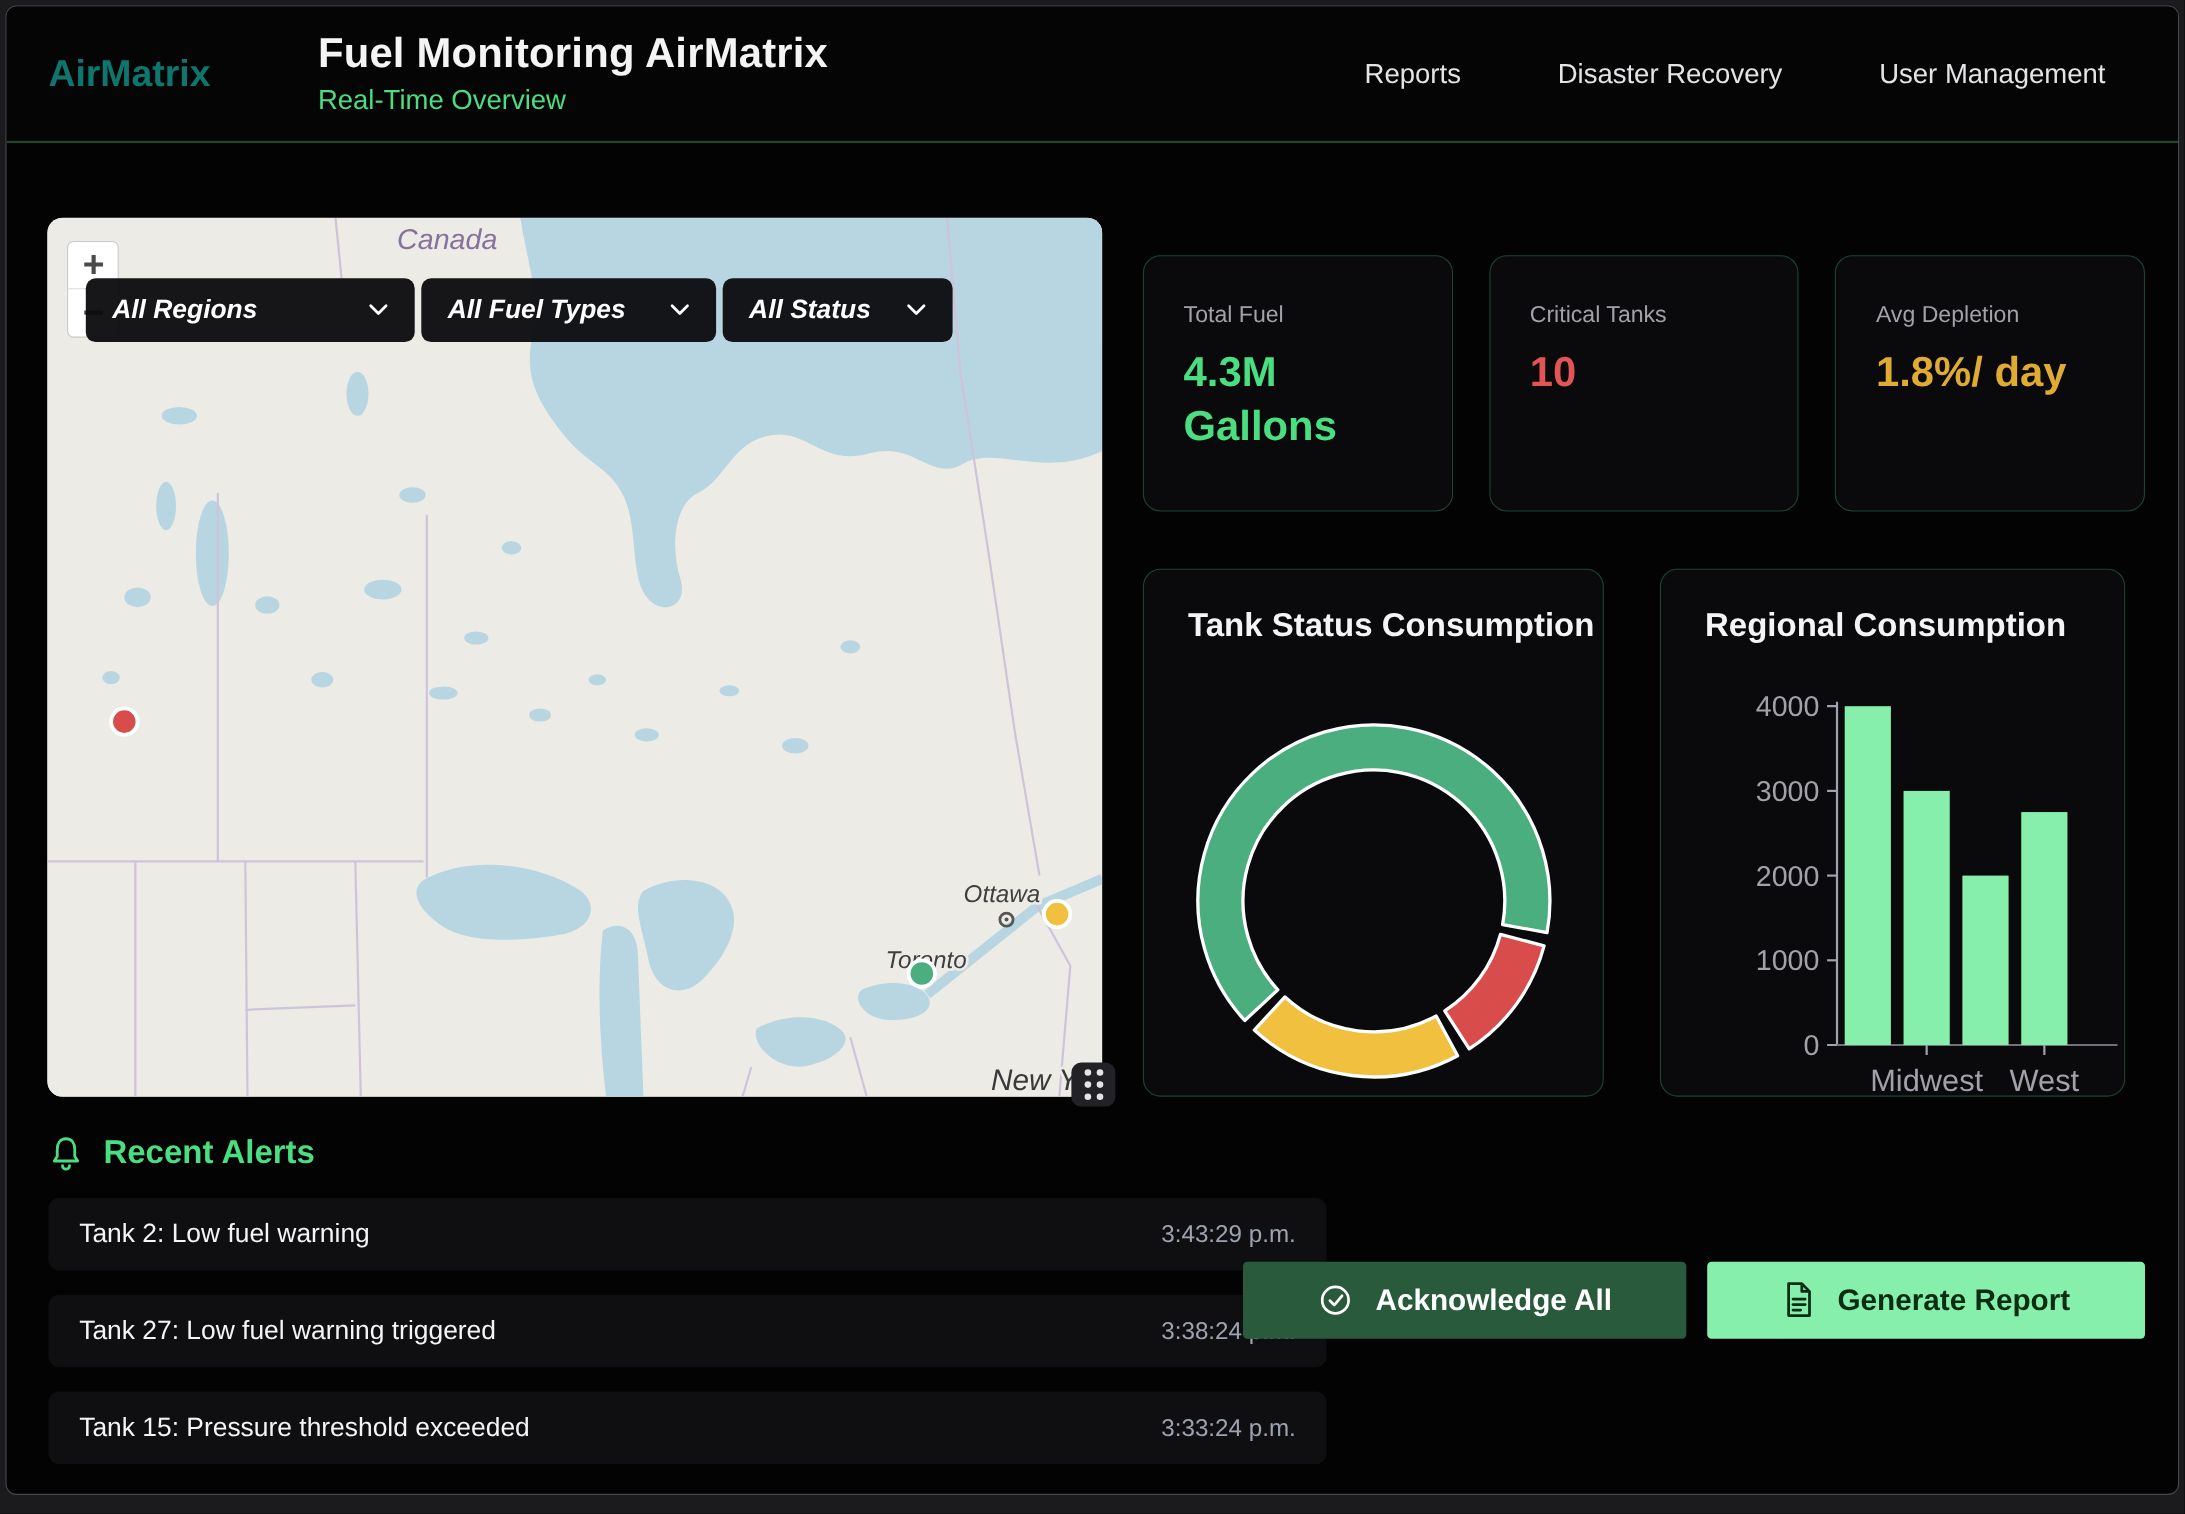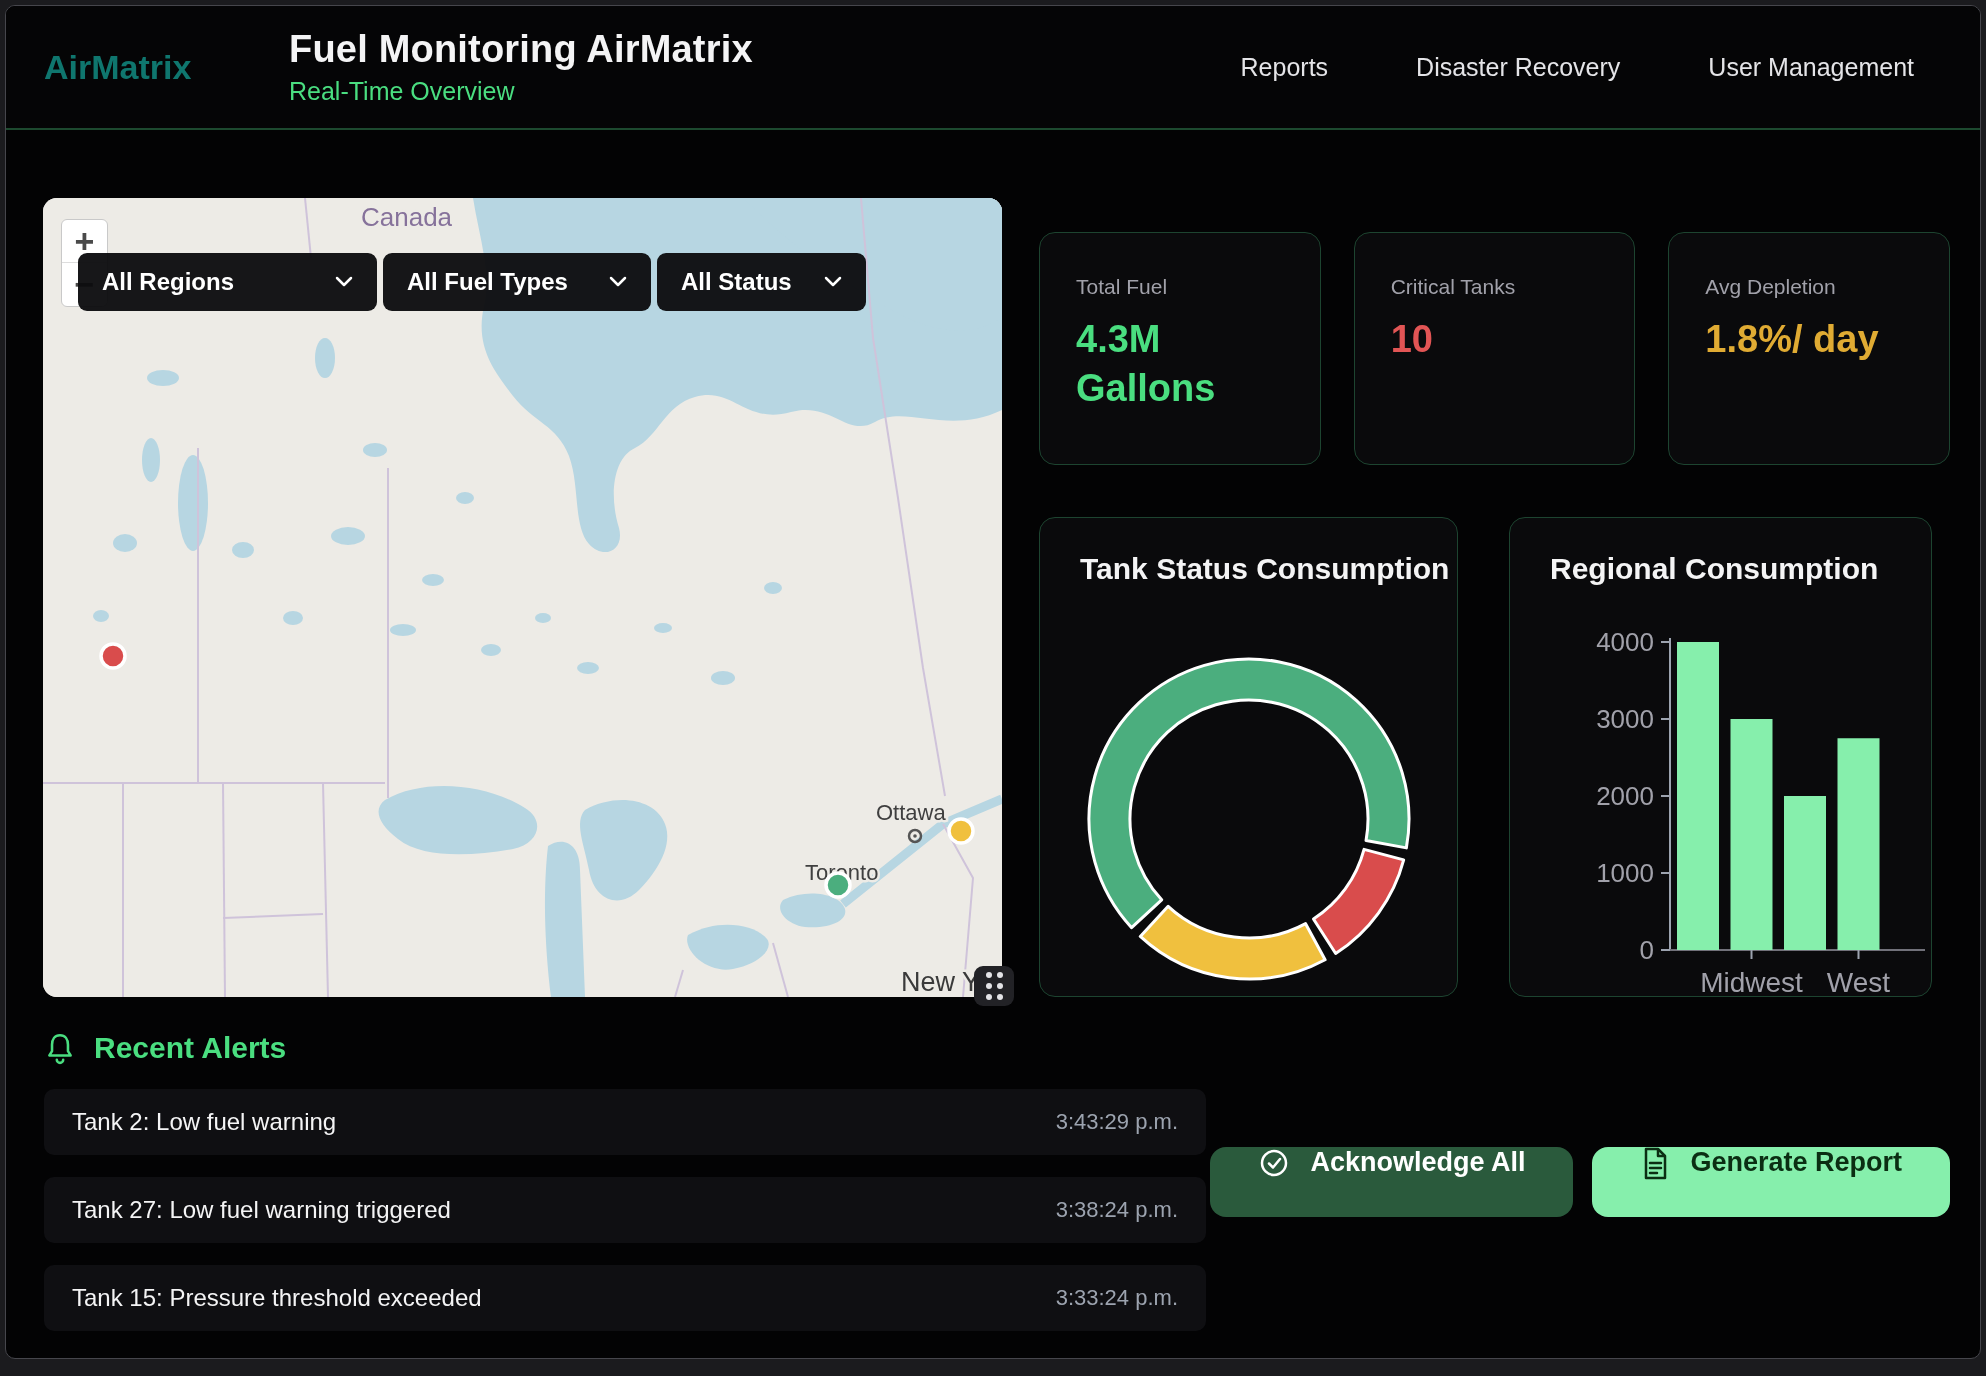--- a/index.html
+++ b/index.html
@@ -16,21 +16,21 @@
   .title-block { margin-left:63px; }
   .page-title { font-size:38px; font-weight:bold; color:#f4f4f5; letter-spacing:.2px; }
   .page-subtitle { font-size:25px; color:#4ade80; margin-top:6px; font-weight:500; }
   .nav { margin-left:auto; display:flex; gap:88px; padding-right:28px; }
   .nav-item { font-size:25px; color:#e4e4e7; cursor:pointer; }
 
   
   .content { display:flex; padding:68px 30px 0 37px; gap:37px; }
 
   
-  .map-panel { position:relative; width:959px; height:799px; flex:none; }
+  .map-panel { position:relative; width:959px; height:799px; flex:none;font-style:italic; }
   .map-surface { position:absolute; inset:0; border-radius:14px; overflow:hidden; background:#edebe6; }
   .map-surface svg { display:block; }
 
   .zoom-ctl { position:absolute; left:18px; top:21px; width:47px; height:88px; background:#fff;
               border:1px solid #c9c9c9; border-radius:6px; z-index:2; }
   .zoom-btn { height:43px; display:flex; align-items:center; justify-content:center;
               font-size:34px; font-weight:bold; color:#4a4a4a; cursor:pointer; }
   .zoom-btn:first-child { border-bottom:1px solid #ddd; }
 
   .filters { position:absolute; left:35px; top:55px; display:flex; gap:6px; z-index:3; }
@@ -70,22 +70,22 @@
   .alerts-section { position:relative; padding:34px 30px 0 38px; }
   .alerts-heading { display:flex; align-items:center; gap:18px; }
   .alerts-heading .txt { font-size:30px; font-weight:bold; color:#4ade80; }
   .alert-list { width:1162px; margin-top:24px; }
   .alert-row { height:66px; background:#0f0f12; border-radius:10px; margin-bottom:22px;
                display:flex; align-items:center; padding:0 28px; cursor:pointer; }
   .alert-msg { font-size:24px; color:#f4f4f5; }
   .alert-time { margin-left:auto; font-size:22px; color:#9ca3af; }
 
   .alert-actions { position:absolute; top:150px; right:30px; display:flex; gap:19px; }
-  .btn { height:70px; border-radius:16px; display:flex; gap:20px;
-         font-size:27px; font-weight:600; padding:0 48px; cursor:pointer; border:none;
+  .btn { height:70px; border-radius:4px; display:flex; align-items:center; gap:20px;
+         font-size:27px; font-weight:600; padding:0 68px; cursor:pointer; border:none;
          font-family:"Liberation Sans", sans-serif; }
   .btn-ack { background:#2a5a3c; color:#fff; }
   .btn-gen { background:#86efac; color:#0b2e13; }
 
   .map-label { font-family:"Liberation Sans", sans-serif; paint-order:stroke; stroke:#edebe6; stroke-width:5px; }
 </style>
 </head>
 <body>
 
 <div class="app">

